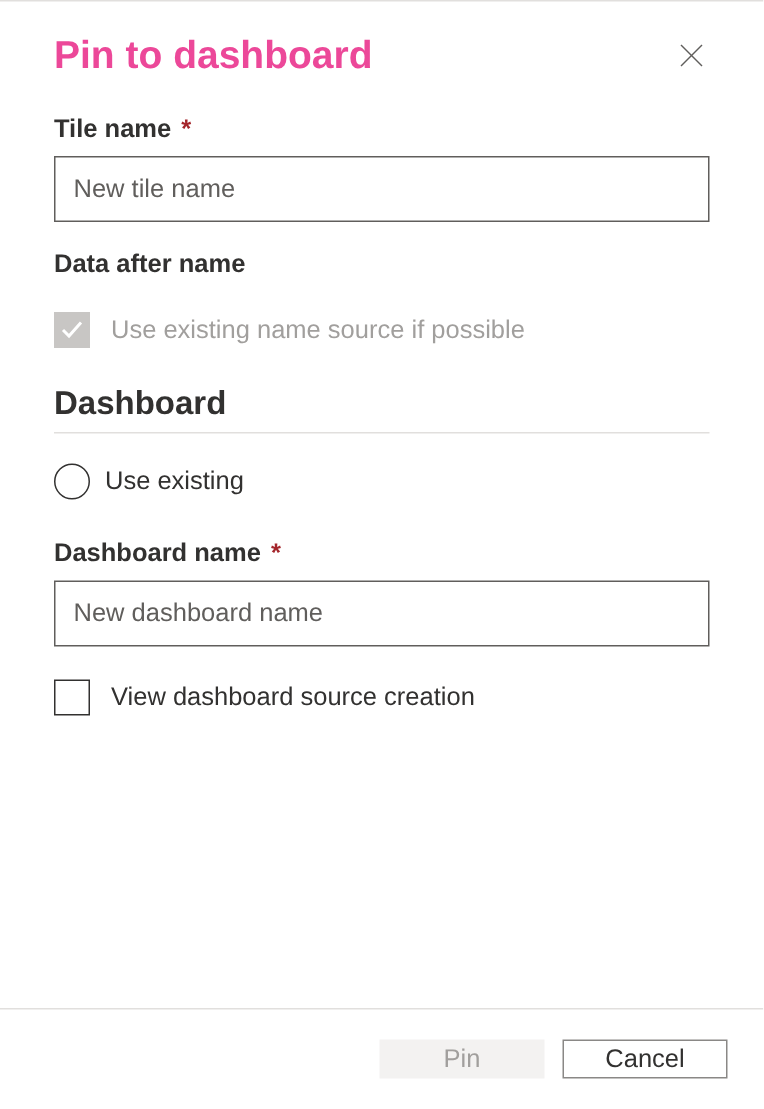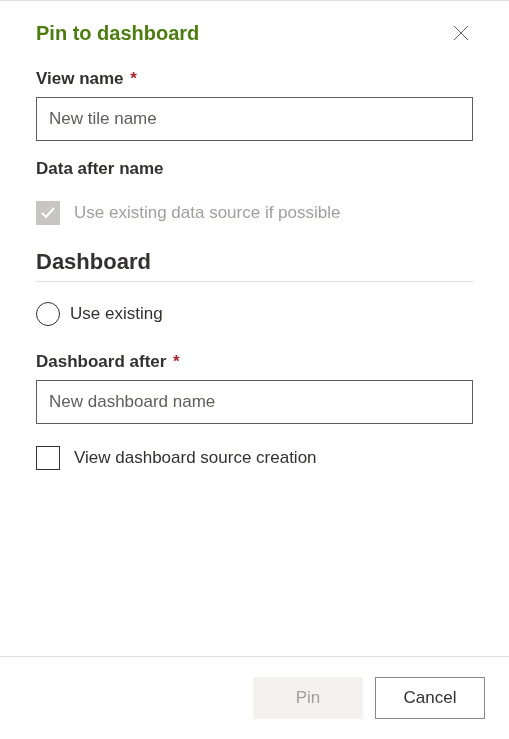--- a/index.html
+++ b/index.html
@@ -27,23 +27,23 @@
     padding: 20px 36px 10px 36px;
     flex: 1;
   }
   .header-row {
     display: flex;
     justify-content: space-between;
     align-items: center;
     margin-bottom: 24px;
   }
   .dialog-title {
-    font-size: 20px;
+    font-size: 26px;
     font-weight: 600;
-    color: #4d7c0f;
+    color: #ec4899;
   }
   .close-btn {
     width: 24px;
     height: 24px;
     display: flex;
     align-items: center;
     justify-content: center;
     cursor: pointer;
     color: #605e5c;
     background: none;
@@ -157,21 +157,21 @@
   }
   .footer {
     border-top: 1px solid #e1dfdd;
     padding: 20px 24px;
     display: flex;
     justify-content: flex-end;
     gap: 12px;
   }
   .btn {
     min-width: 110px;
-    height: 42px;
+    height: 26px;
     font-size: 17px;
     font-family: inherit;
     border: 1px solid #8a8886;
     background: #ffffff;
     cursor: pointer;
     color: #323130;
   }
   .btn.primary-disabled {
     background: #f3f2f1;
     border: none;
@@ -190,52 +190,52 @@
       <button class="close-btn">
         <svg viewBox="0 0 16 16" fill="none" stroke="currentColor" stroke-width="1">
           <line x1="1" y1="1" x2="15" y2="15"></line>
           <line x1="15" y1="1" x2="1" y2="15"></line>
         </svg>
       </button>
     </div>
 
     <div class="field-group">
       <label class="field-label">
-        <span>View name</span>
+        <span>Tile name</span>
         <span class="required-star">*</span>
       </label>
       <input type="text" class="text-input" placeholder="New tile name" style="">
     </div>
 
     <div class="field-group">
       <label class="field-label">Data after name</label>
     </div>
 
     <div class="checkbox-row disabled">
       <div class="checkbox-box checked-disabled">
         <svg viewBox="0 0 16 16" fill="none" stroke="#ffffff" stroke-width="2">
           <polyline points="2,8 6,12 14,3"></polyline>
         </svg>
       </div>
-      <span class="checkbox-label">Use existing data source if possible</span>
+      <span class="checkbox-label">Use existing name source if possible</span>
     </div>
 
     <div class="section-label">Dashboard</div>
     <hr class="section-divider">
 
     <div class="radio-row">
       <div class="radio-option">
         <div class="radio-circle"></div>
         <span class="radio-label">Use existing</span>
       </div>
     </div>
 
     <div class="field-group">
       <label class="field-label">
-        <span>Dashboard after</span>
+        <span>Dashboard name</span>
         <span class="required-star">*</span>
       </label>
       <input type="text" class="text-input" placeholder="New dashboard name" style="">
     </div>
 
     <div class="checkbox-row">
       <div class="checkbox-box"></div>
       <span class="checkbox-label">View dashboard source creation</span>
     </div>
 

